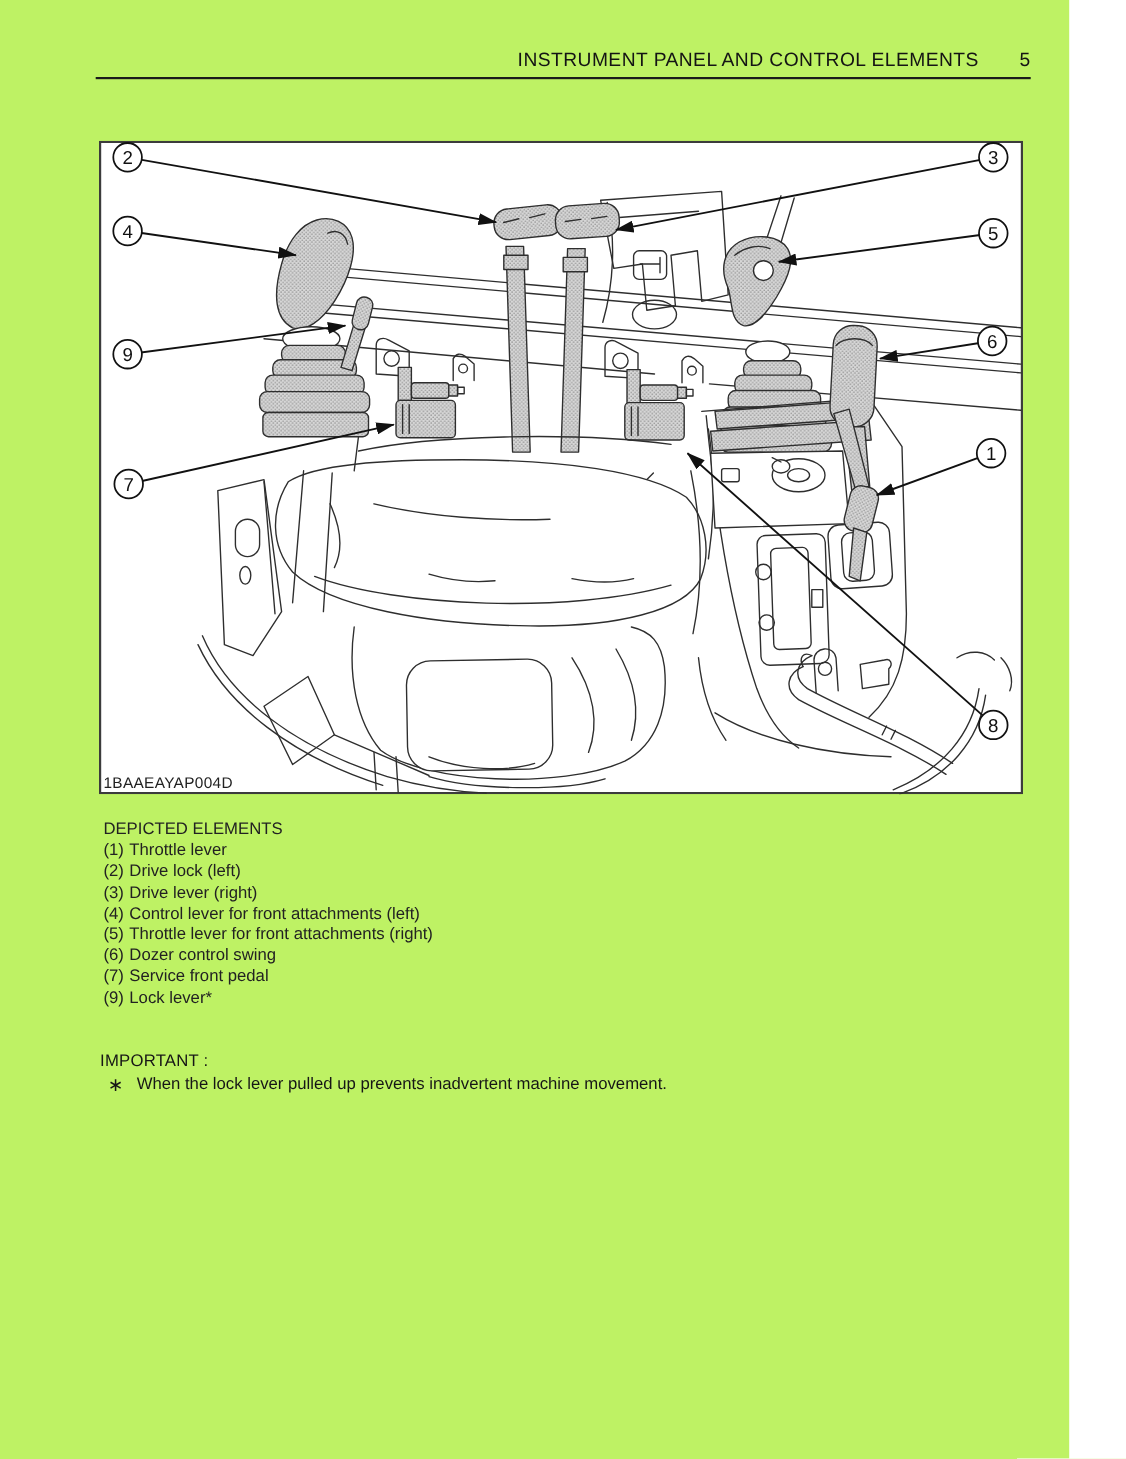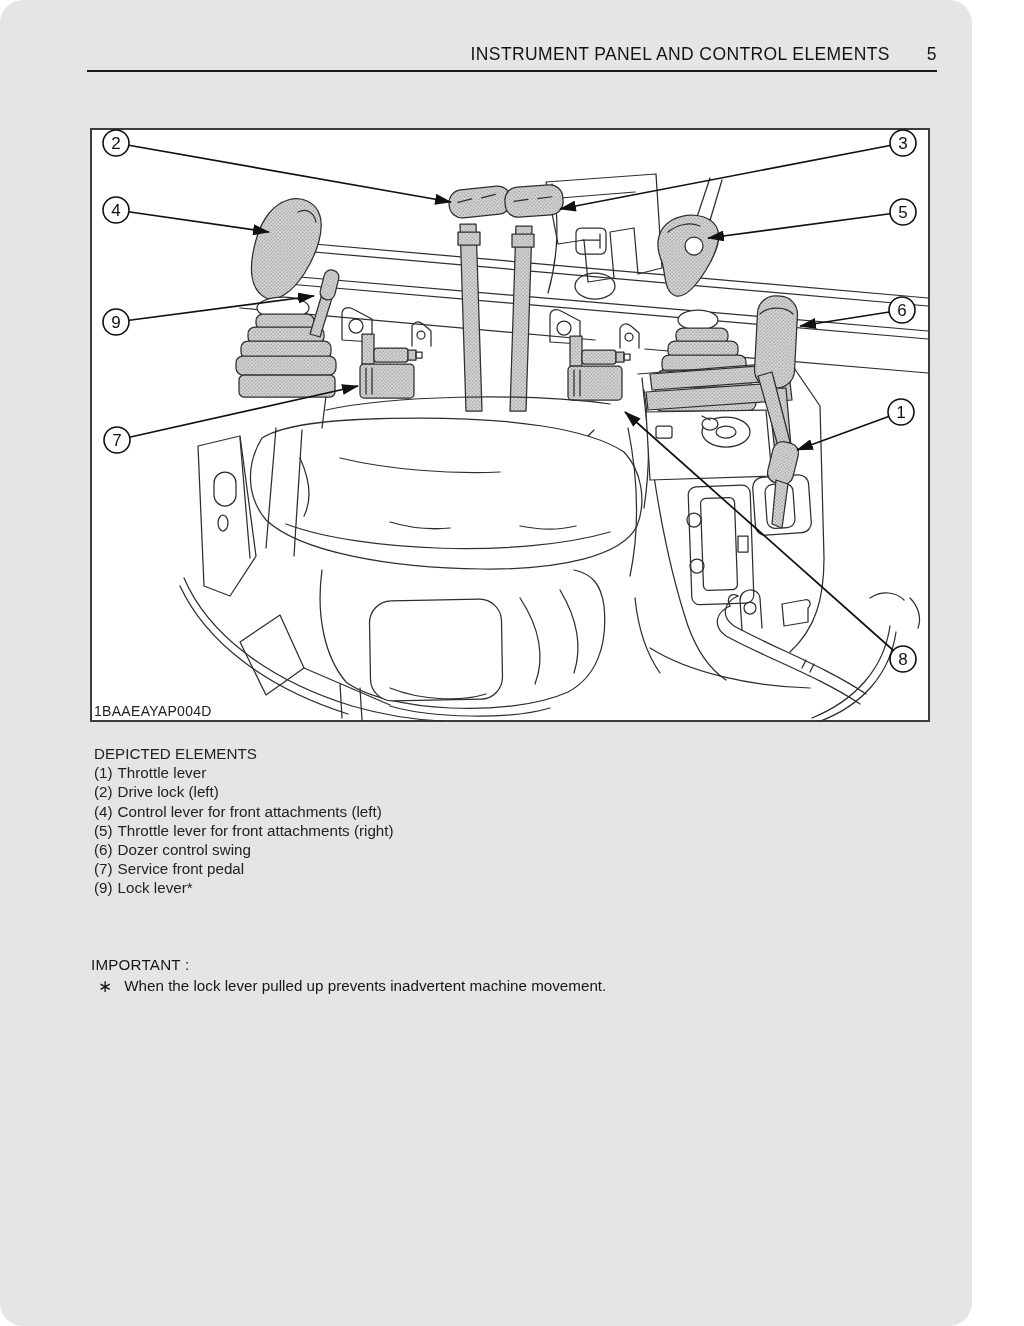--- a/index.html
+++ b/index.html
@@ -1,17 +1,17 @@
 <!DOCTYPE html>
 <html><head>
 <meta charset="utf-8">
 <style>
   html,body{margin:0;padding:0;background:#ffffff;}
-  .page{position:relative;width:972px;height:1326px;background:#e5e5e5;
-        font-family:"Liberation Sans", sans-serif;color:#1d1d1d;overflow:hidden;border-radius:23px;}
+  .page{position:relative;width:972px;height:1326px;background:#bef264;
+        font-family:"Liberation Sans", sans-serif;color:#1d1d1d;overflow:hidden;}
   
   .hdr{position:absolute;top:44px;left:0;width:937px;text-align:right;
        font-size:17.5px;letter-spacing:0.4px;color:#141414;}
   .hdr .t{display:inline-block;}
   .hdr .pn{display:inline-block;margin-left:37px;}
   .rule{position:absolute;left:87px;top:70px;width:850px;height:2px;background:#1a1a1a;}
   
   .fig{position:absolute;left:90px;top:128px;width:840px;height:594px;}
   .fig svg{display:block;}
   .figcode{position:absolute;left:4px;bottom:3px;font-size:14px;color:#222;letter-spacing:0.3px;}
@@ -235,20 +235,21 @@
           </g>
         </g>
     </svg>
     <div class="figcode">1BAAEAYAP004D</div>
   </div>
 
   <div class="contents">
     <div class="c-head">DEPICTED ELEMENTS</div>
     <div class="c-row"><span class="num">(1)</span><span>Throttle lever</span></div>
     <div class="c-row"><span class="num">(2)</span><span>Drive lock (left)</span></div>
+    <div class="c-row"><span class="num">(3)</span><span>Drive lever (right)</span></div>
     <div class="c-row"><span class="num">(4)</span><span>Control lever for front attachments (left)</span></div>
     <div class="c-row"><span class="num">(5)</span><span>Throttle lever for front attachments (right)</span></div>
     <div class="c-row"><span class="num">(6)</span><span>Dozer control swing</span></div>
     <div class="c-row"><span class="num">(7)</span><span>Service front pedal</span></div>
     <div class="c-row"><span class="num">(9)</span><span>Lock lever*</span></div>
   </div>
 
   <div class="imp">
     <div class="imp-head">IMPORTANT :</div>
     <div class="imp-row">

